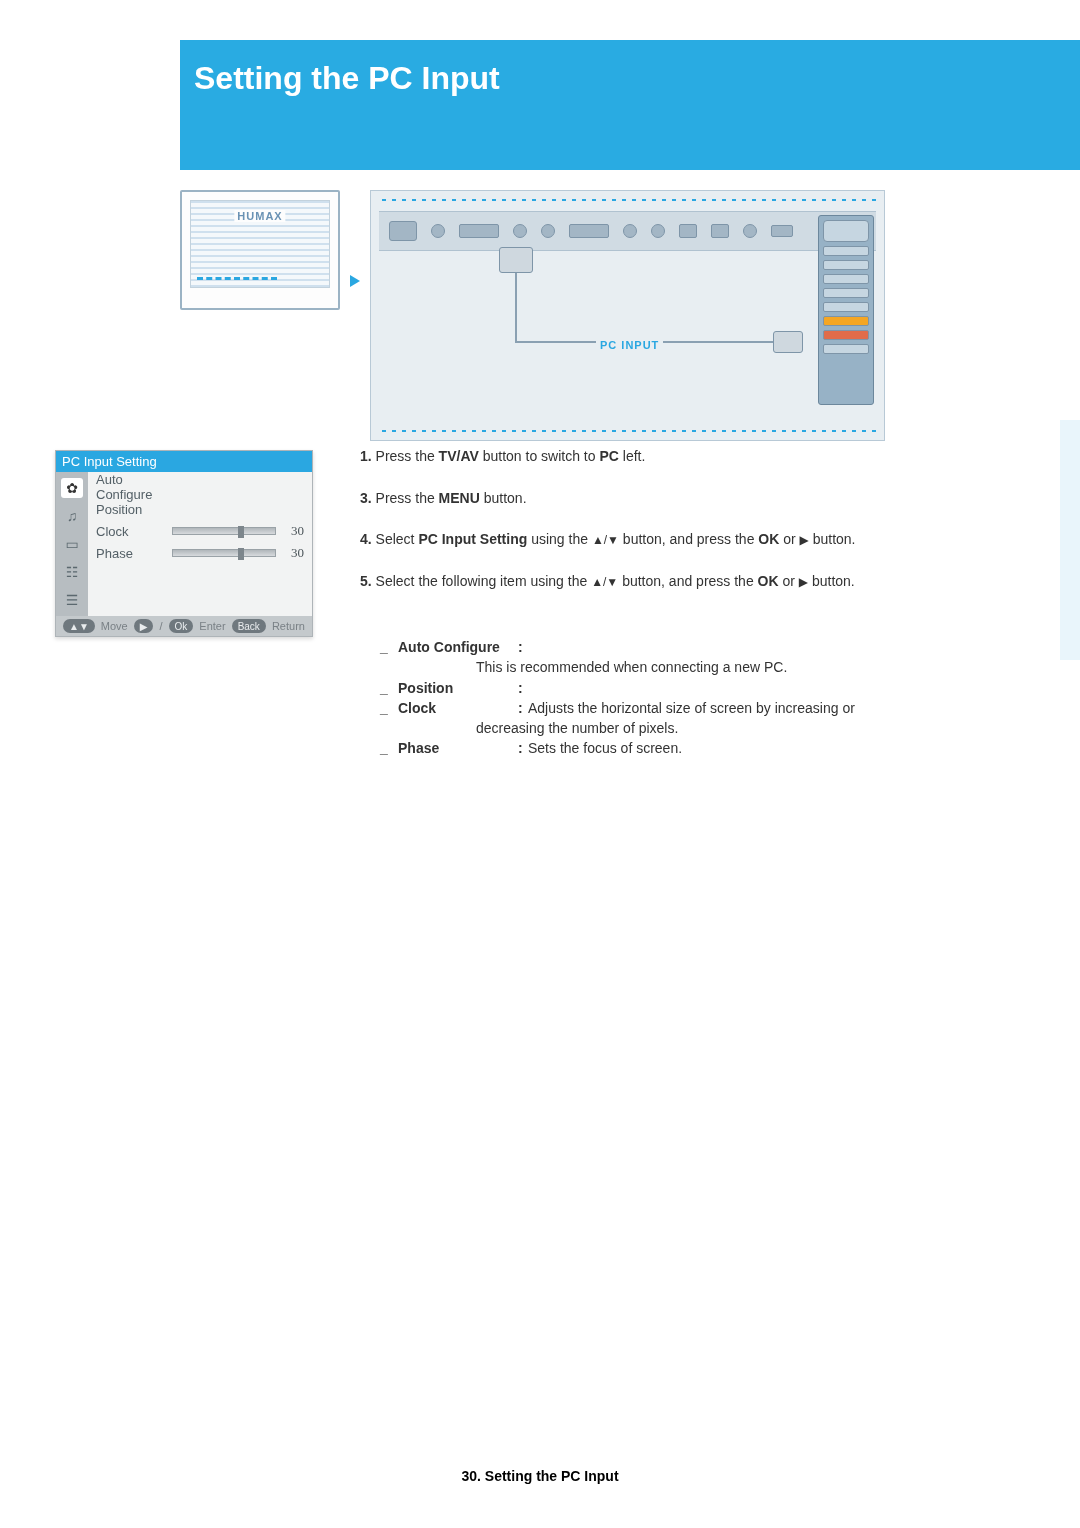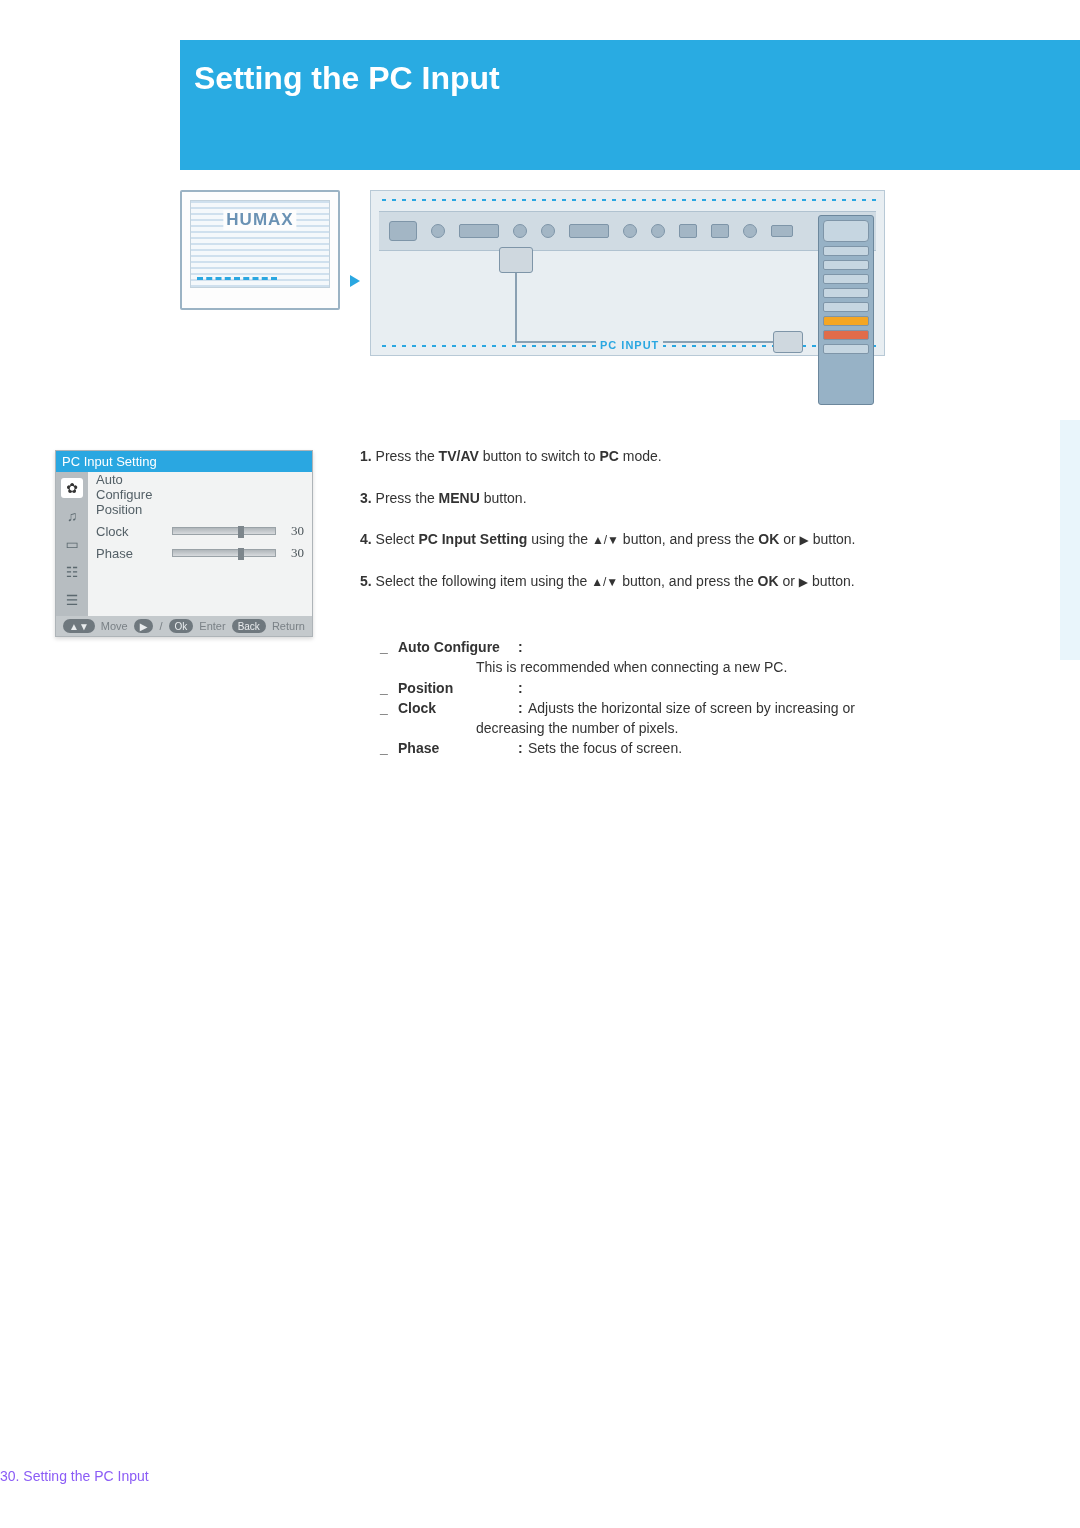--- a/index.html
+++ b/index.html
@@ -53,21 +53,21 @@
     background: repeating-linear-gradient(
       0deg,
       #cfe0ee 0px, #cfe0ee 2px,
       #f4f8fb 2px, #f4f8fb 6px
     );
   }
   .tv-brand {
     position: absolute;
     top: 18px; left: 50%;
     transform: translateX(-50%);
-    font-size: 17px;
+    font-size: 11px;
     font-weight: 700;
     letter-spacing: 1px;
     color: #6a92b4;
     background: #fdfdfd;
     padding: 0 3px;
   }
   .tv-highlight {
     position: absolute;
     left: 15px; bottom: 28px;
     width: 80px; height: 10px;
@@ -86,21 +86,21 @@
     border-bottom: 6px solid transparent;
     border-left: 10px solid #2aa7e1;
   }
 
   
   .panel {
     position: absolute;
     top: 190px;
     left: 370px;
     width: 515px;
-    height: 166px;
+    height: 251px;
     background: #e8eef2;
     border: 1px solid #b8c9d6;
   }
   .panel .dots-top, .panel .dots-bottom {
     position: absolute;
     left: 8px; right: 8px;
     height: 6px;
     background-image: radial-gradient(#2aa7e1 2px, transparent 2px);
     background-size: 10px 6px;
     background-repeat: repeat-x;
@@ -321,24 +321,24 @@
   .defs .colon { width: 10px; font-weight: 700; }
   .defs .desc { flex: 1; }
   .defs .cont { margin-left: 96px; }
 
   
   .footer {
     position: absolute;
     bottom: 44px;
     left: 0;
     width: 100%;
-    text-align: left;
+    text-align: center;
     font-size: 14px;
-    font-weight: 400;
-    color: #8b5cf6;
+    font-weight: 700;
+    color: #000000;
   }
 </style>
 </head>
 <body>
 
 <div class="header-band">
   <h1>Setting the PC Input</h1>
 </div>
 <div class="side-strip"></div>
 
@@ -423,21 +423,21 @@
     <span>Enter</span>
     <span class="pill">Back</span>
     <span>Return</span>
   </div>
 </div>
 
 <div class="instructions">
   <ol>
     <li>
       <span class="num">1.</span>
-      <span>Press the </span><b>TV/AV</b><span> button to switch to </span><b>PC</b><span> mode.</span>
+      <span>Press the </span><b>TV/AV</b><span> button to switch to </span><b>PC</b><span> left.</span>
     </li>
     <li>
       <span class="num">3.</span>
       <span>Press the </span><b>MENU</b><span> button.</span>
     </li>
     <li>
       <span class="num">4.</span>
       <span>Select </span><b>PC Input Setting</b><span> using the </span><span class="arrow-sym">▲/▼</span><span> button, and press the </span><b>OK</b><span> or </span><span class="arrow-sym">▶</span><span> button.</span>
     </li>
     <li>

